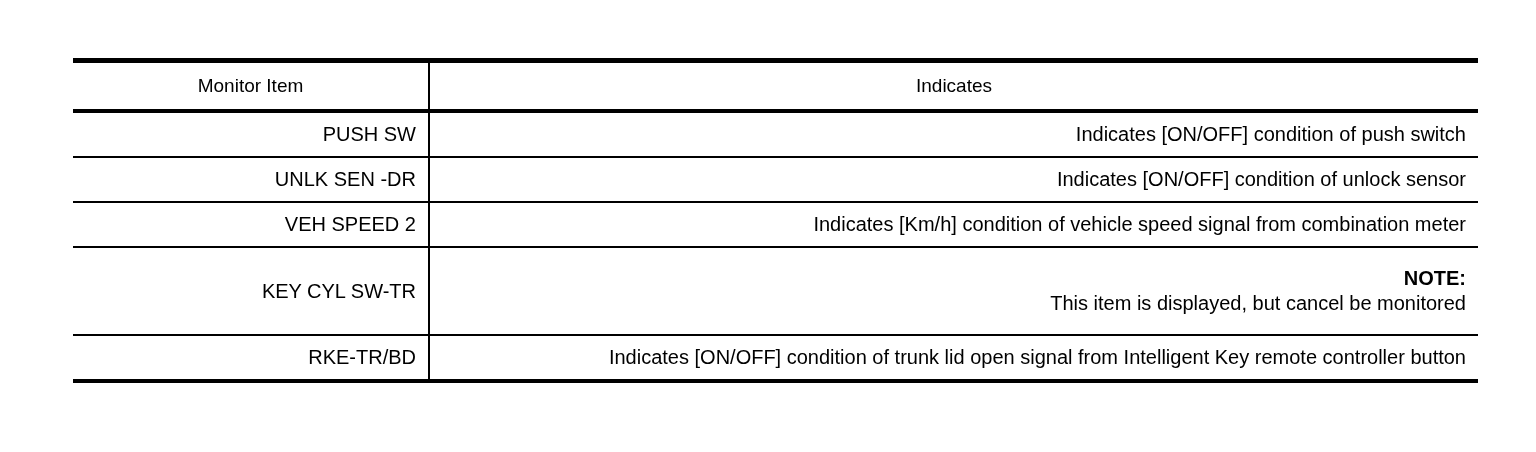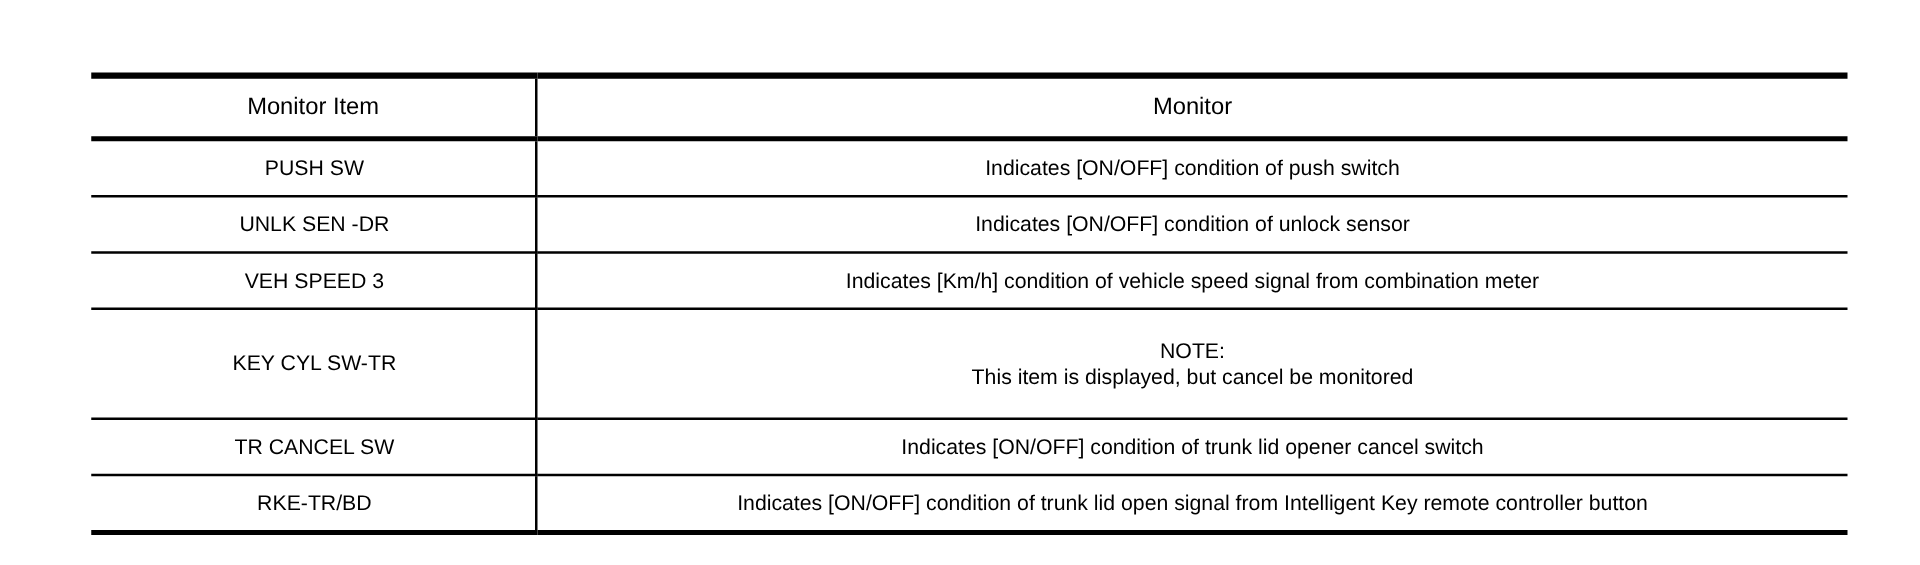--- a/index.html
+++ b/index.html
@@ -49,97 +49,93 @@
     vertical-align: middle;
     line-height: 1.2;
   }
   .monitor-table thead th.th-item {
     border-right: 2px solid #000000;
   }
 
   
   .monitor-table tbody td {
     border-bottom: 2px solid #000000;
-    font-size: 17px;
+    font-size: 20px;
     height: 43px;
     vertical-align: middle;
     line-height: 1.25;
     padding: 0 12px;
-    text-align: center;
+    text-align: right;
   }
   .monitor-table tbody td.cell-item {
     border-right: 2px solid #000000;
     padding-left: 14px;
   }
   .monitor-table tbody td.cell-contents {
   }
 
   .monitor-table tbody tr.row-note td {
     height: 86px;
   }
 
   .monitor-table tbody tr:last-child td {
     border-bottom: 4px solid #000000;
   }
 
   .note-label {
-    font-weight: normal;
+    font-weight: bold;
     display: block;
   }
   .note-text {
     display: block;
   }
 </style>
 </head>
 <body>
 
 <div class="page">
 
   <table class="monitor-table">
     <colgroup>
       <col class="col-item">
       <col class="col-contents">
     </colgroup>
 
     <thead>
       <tr>
         <th class="th-item">Monitor Item</th>
-        <th class="th-contents">Monitor</th>
+        <th class="th-contents">Indicates</th>
       </tr>
     </thead>
 
     <tbody>
 
       <tr>
         <td class="cell-item">PUSH SW</td>
         <td class="cell-contents">Indicates [ON/OFF] condition of push switch</td>
       </tr>
 
       <tr>
         <td class="cell-item">UNLK SEN -DR</td>
         <td class="cell-contents">Indicates [ON/OFF] condition of unlock sensor</td>
       </tr>
 
       <tr>
-        <td class="cell-item">VEH SPEED 3</td>
+        <td class="cell-item">VEH SPEED 2</td>
         <td class="cell-contents">Indicates [Km/h] condition of vehicle speed signal from combination meter</td>
       </tr>
 
       <tr class="row-note">
         <td class="cell-item">KEY CYL SW-TR</td>
         <td class="cell-contents">
           <span class="note-label">NOTE:</span>
           <span class="note-text">This item is displayed, but cancel be monitored</span>
         </td>
       </tr>
 
-      <tr>
-        <td class="cell-item">TR CANCEL SW</td>
-        <td class="cell-contents">Indicates [ON/OFF] condition of trunk lid opener cancel switch</td>
-      </tr>
 
 
 
       <tr>
         <td class="cell-item">RKE-TR/BD</td>
         <td class="cell-contents">Indicates [ON/OFF] condition of trunk lid open signal from Intelligent Key remote controller button</td>
       </tr>
 
     </tbody>
   </table>

